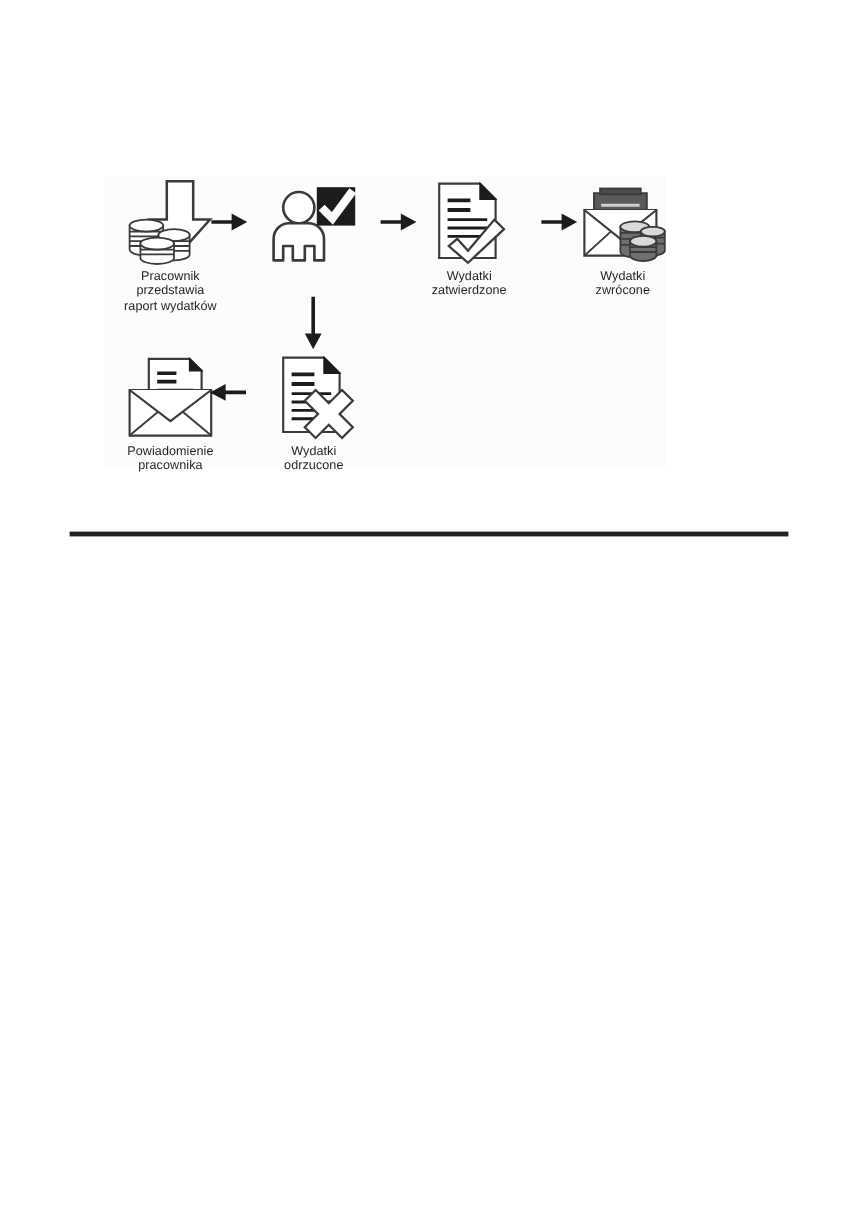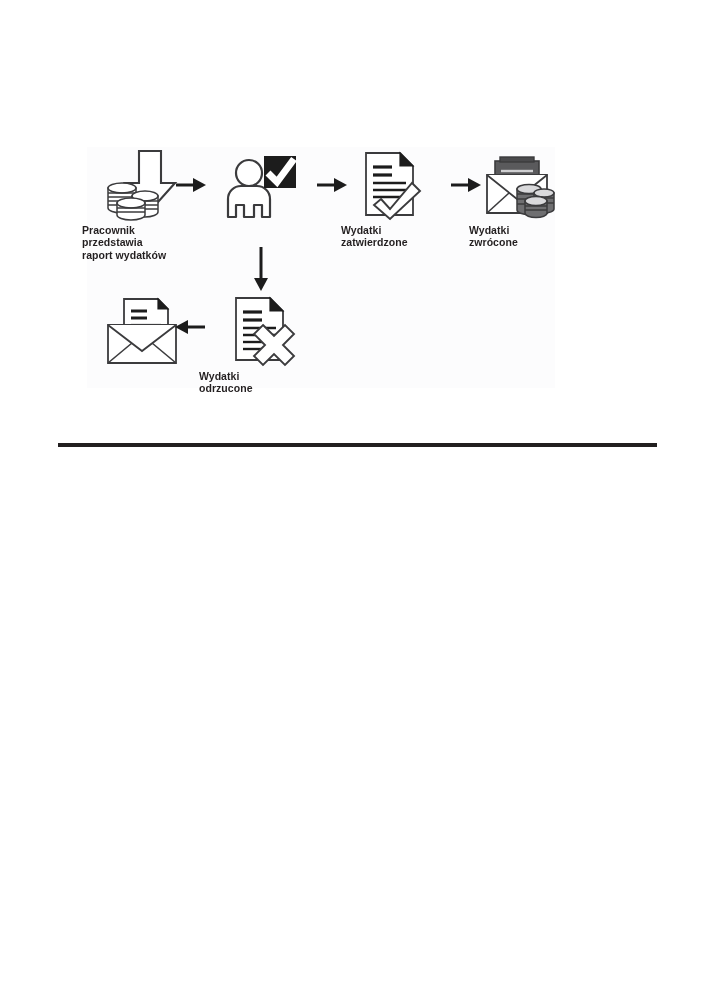--- a/index.html
+++ b/index.html
@@ -20,22 +20,21 @@
     position: absolute;
     left: 87px;
     top: 147px;
     width: 468px;
     height: 241px;
     background: #fcfcfd;
   }
 
   .node {
     position: absolute;
-    text-align: left;
-    font-weight: bold;
+    text-align: center;
   }
   .node .icon-box {
     height: 72px;
     display: flex;
     align-items: flex-end;
     justify-content: center;
   }
   .node .node-label {
     margin-top: 3px;
     font-size: 10.5px;
@@ -231,20 +230,22 @@
           <line x1="29" y1="36" x2="59" y2="36" stroke-width="2.2"></line>
         </g>
 
         <path d="M6 30 L74 30 L74 68 L6 68 Z" fill="#ffffff" stroke="#3b3b3d" stroke-width="1.8"></path>
 
         <path d="M6 30 L40 56 L74 30" fill="#ffffff" stroke="#3b3b3d" stroke-width="1.8"></path>
         <path d="M6 68 L30 48" fill="none" stroke="#3b3b3d" stroke-width="1.6"></path>
         <path d="M74 68 L50 48" fill="none" stroke="#3b3b3d" stroke-width="1.6"></path>
       </svg>
     </div>
+    <div class="node-label">Powiadomienie
+pracownika</div>
   </div>
 
   <div class="arrow" id="arrow-1">
     <svg width="30" height="16" viewBox="0 0 30 16">
       <line x1="0" y1="8" x2="19" y2="8" stroke="#1c1c1c" stroke-width="3"></line>
       <path d="M17 1 L30 8 L17 15 Z" fill="#1c1c1c"></path>
     </svg>
   </div>
   <div class="arrow" id="arrow-2">
     <svg width="30" height="16" viewBox="0 0 30 16">

